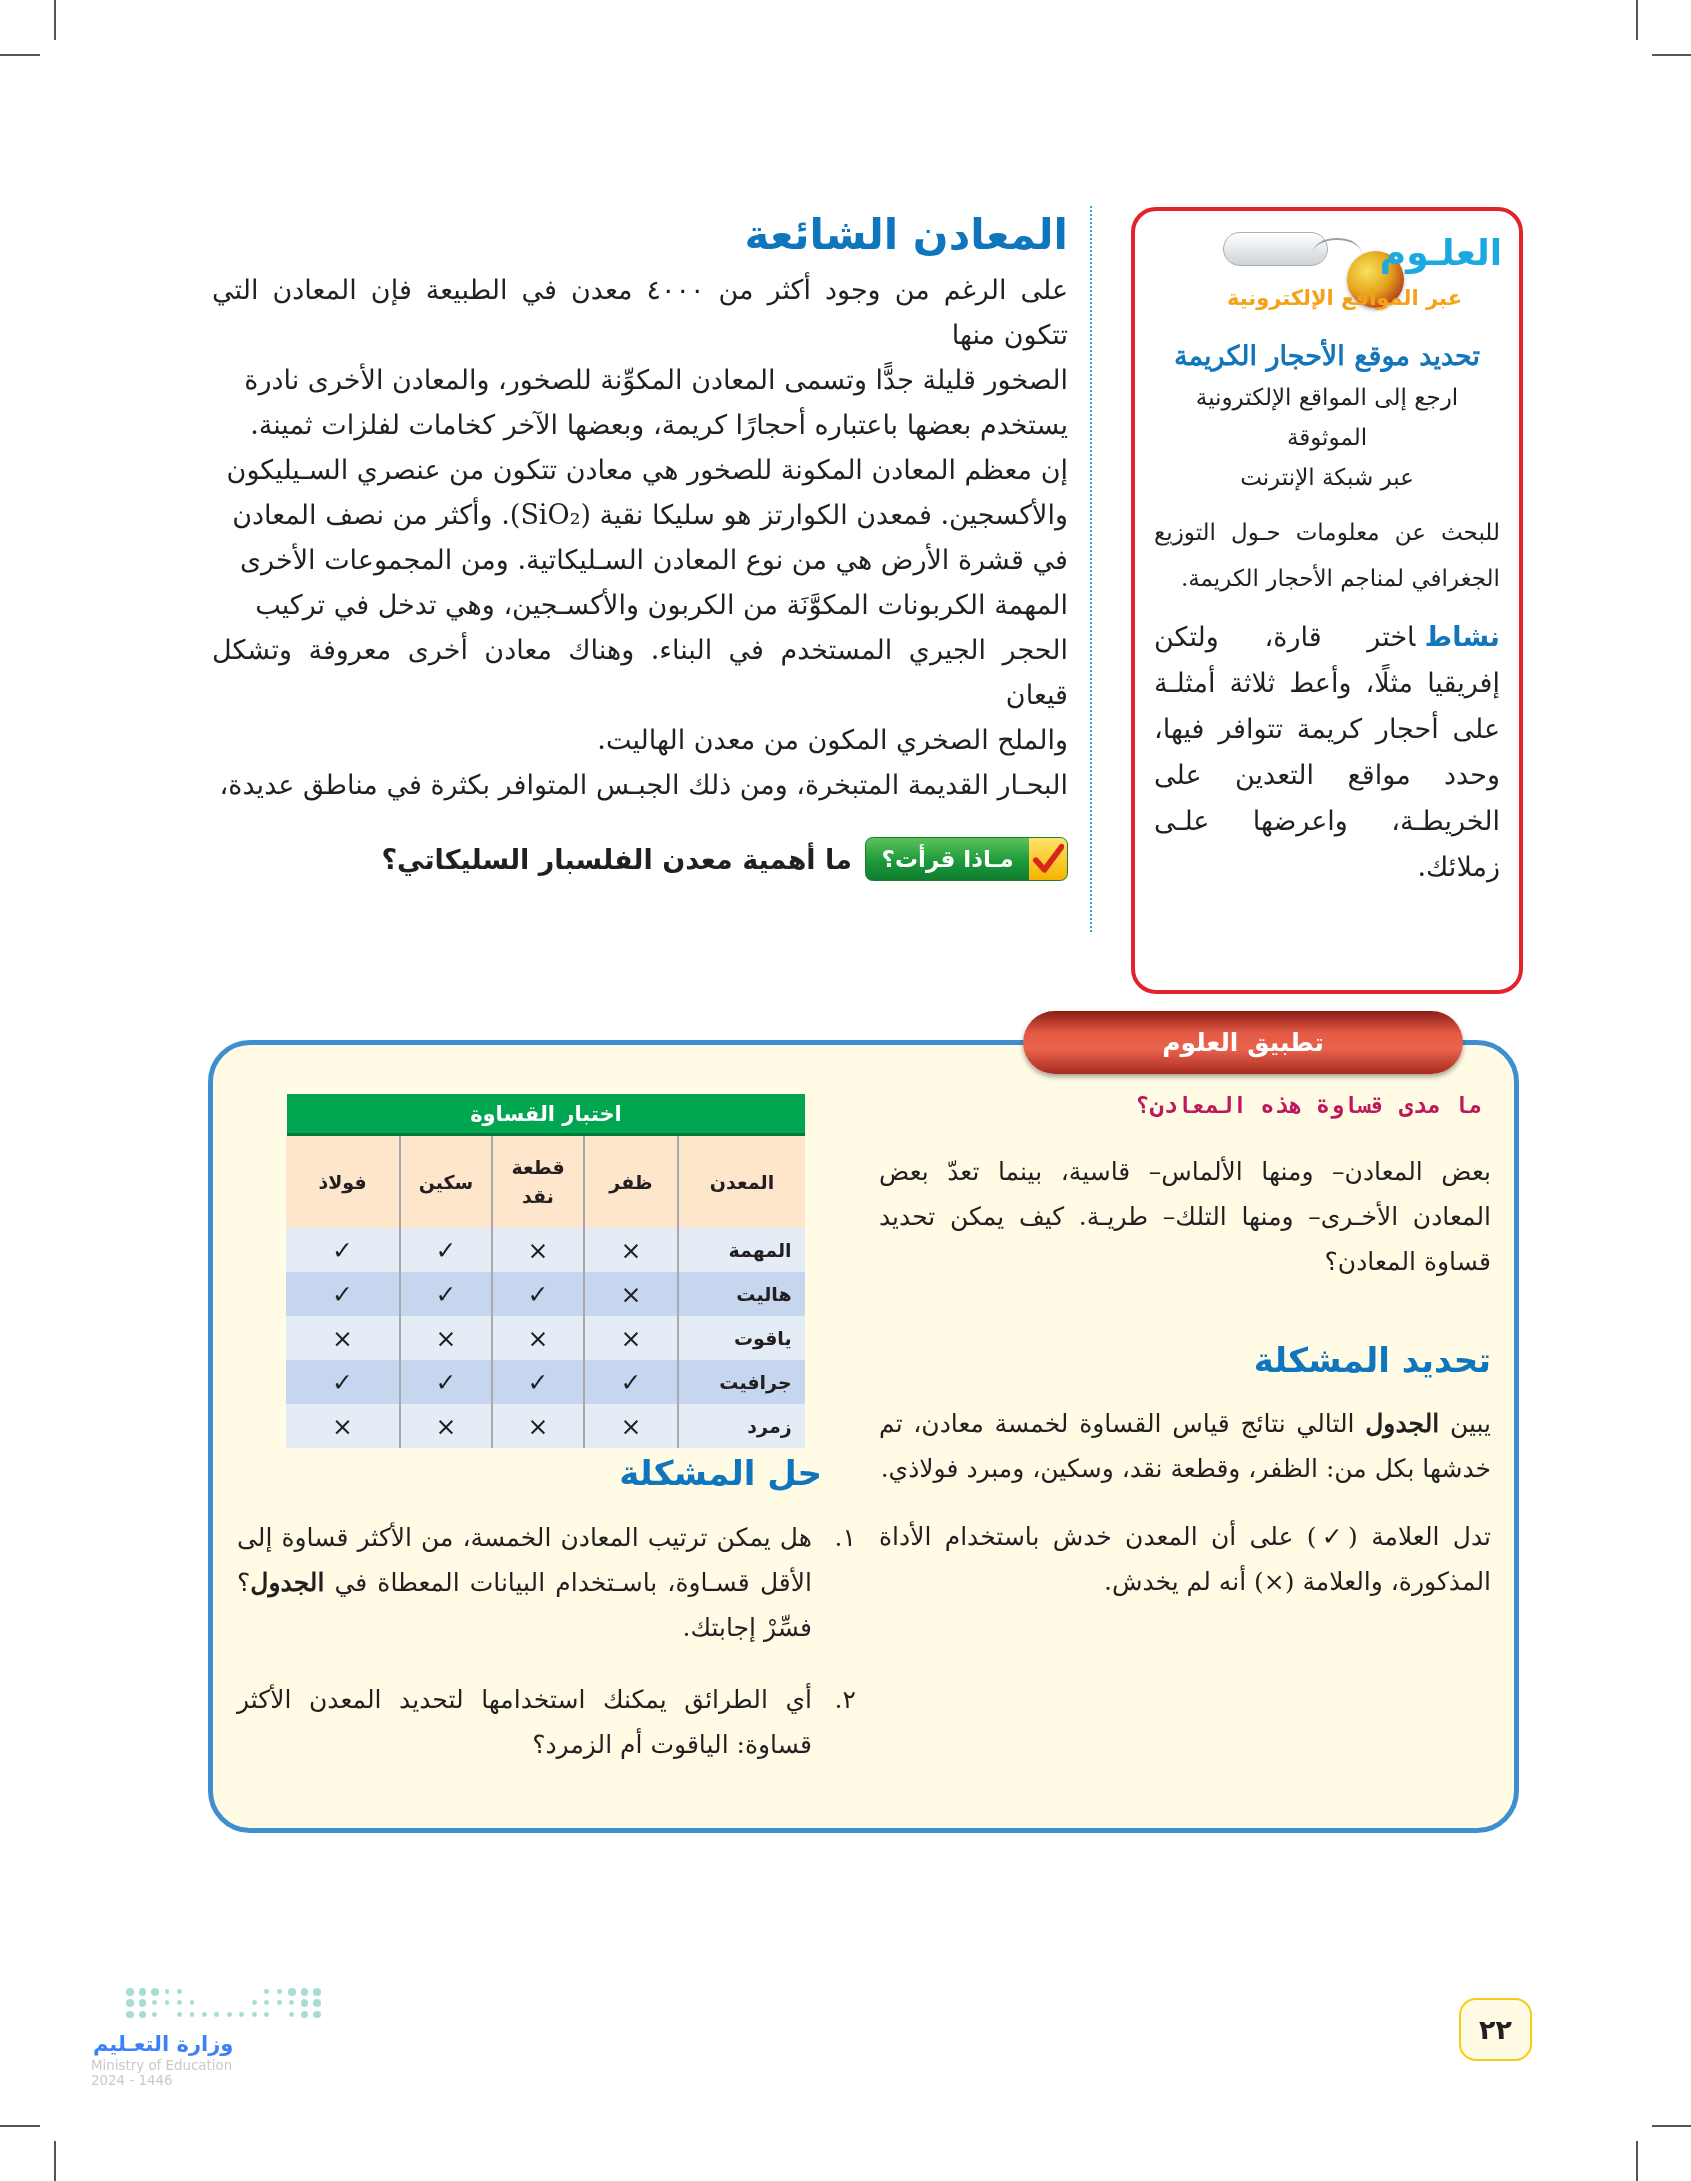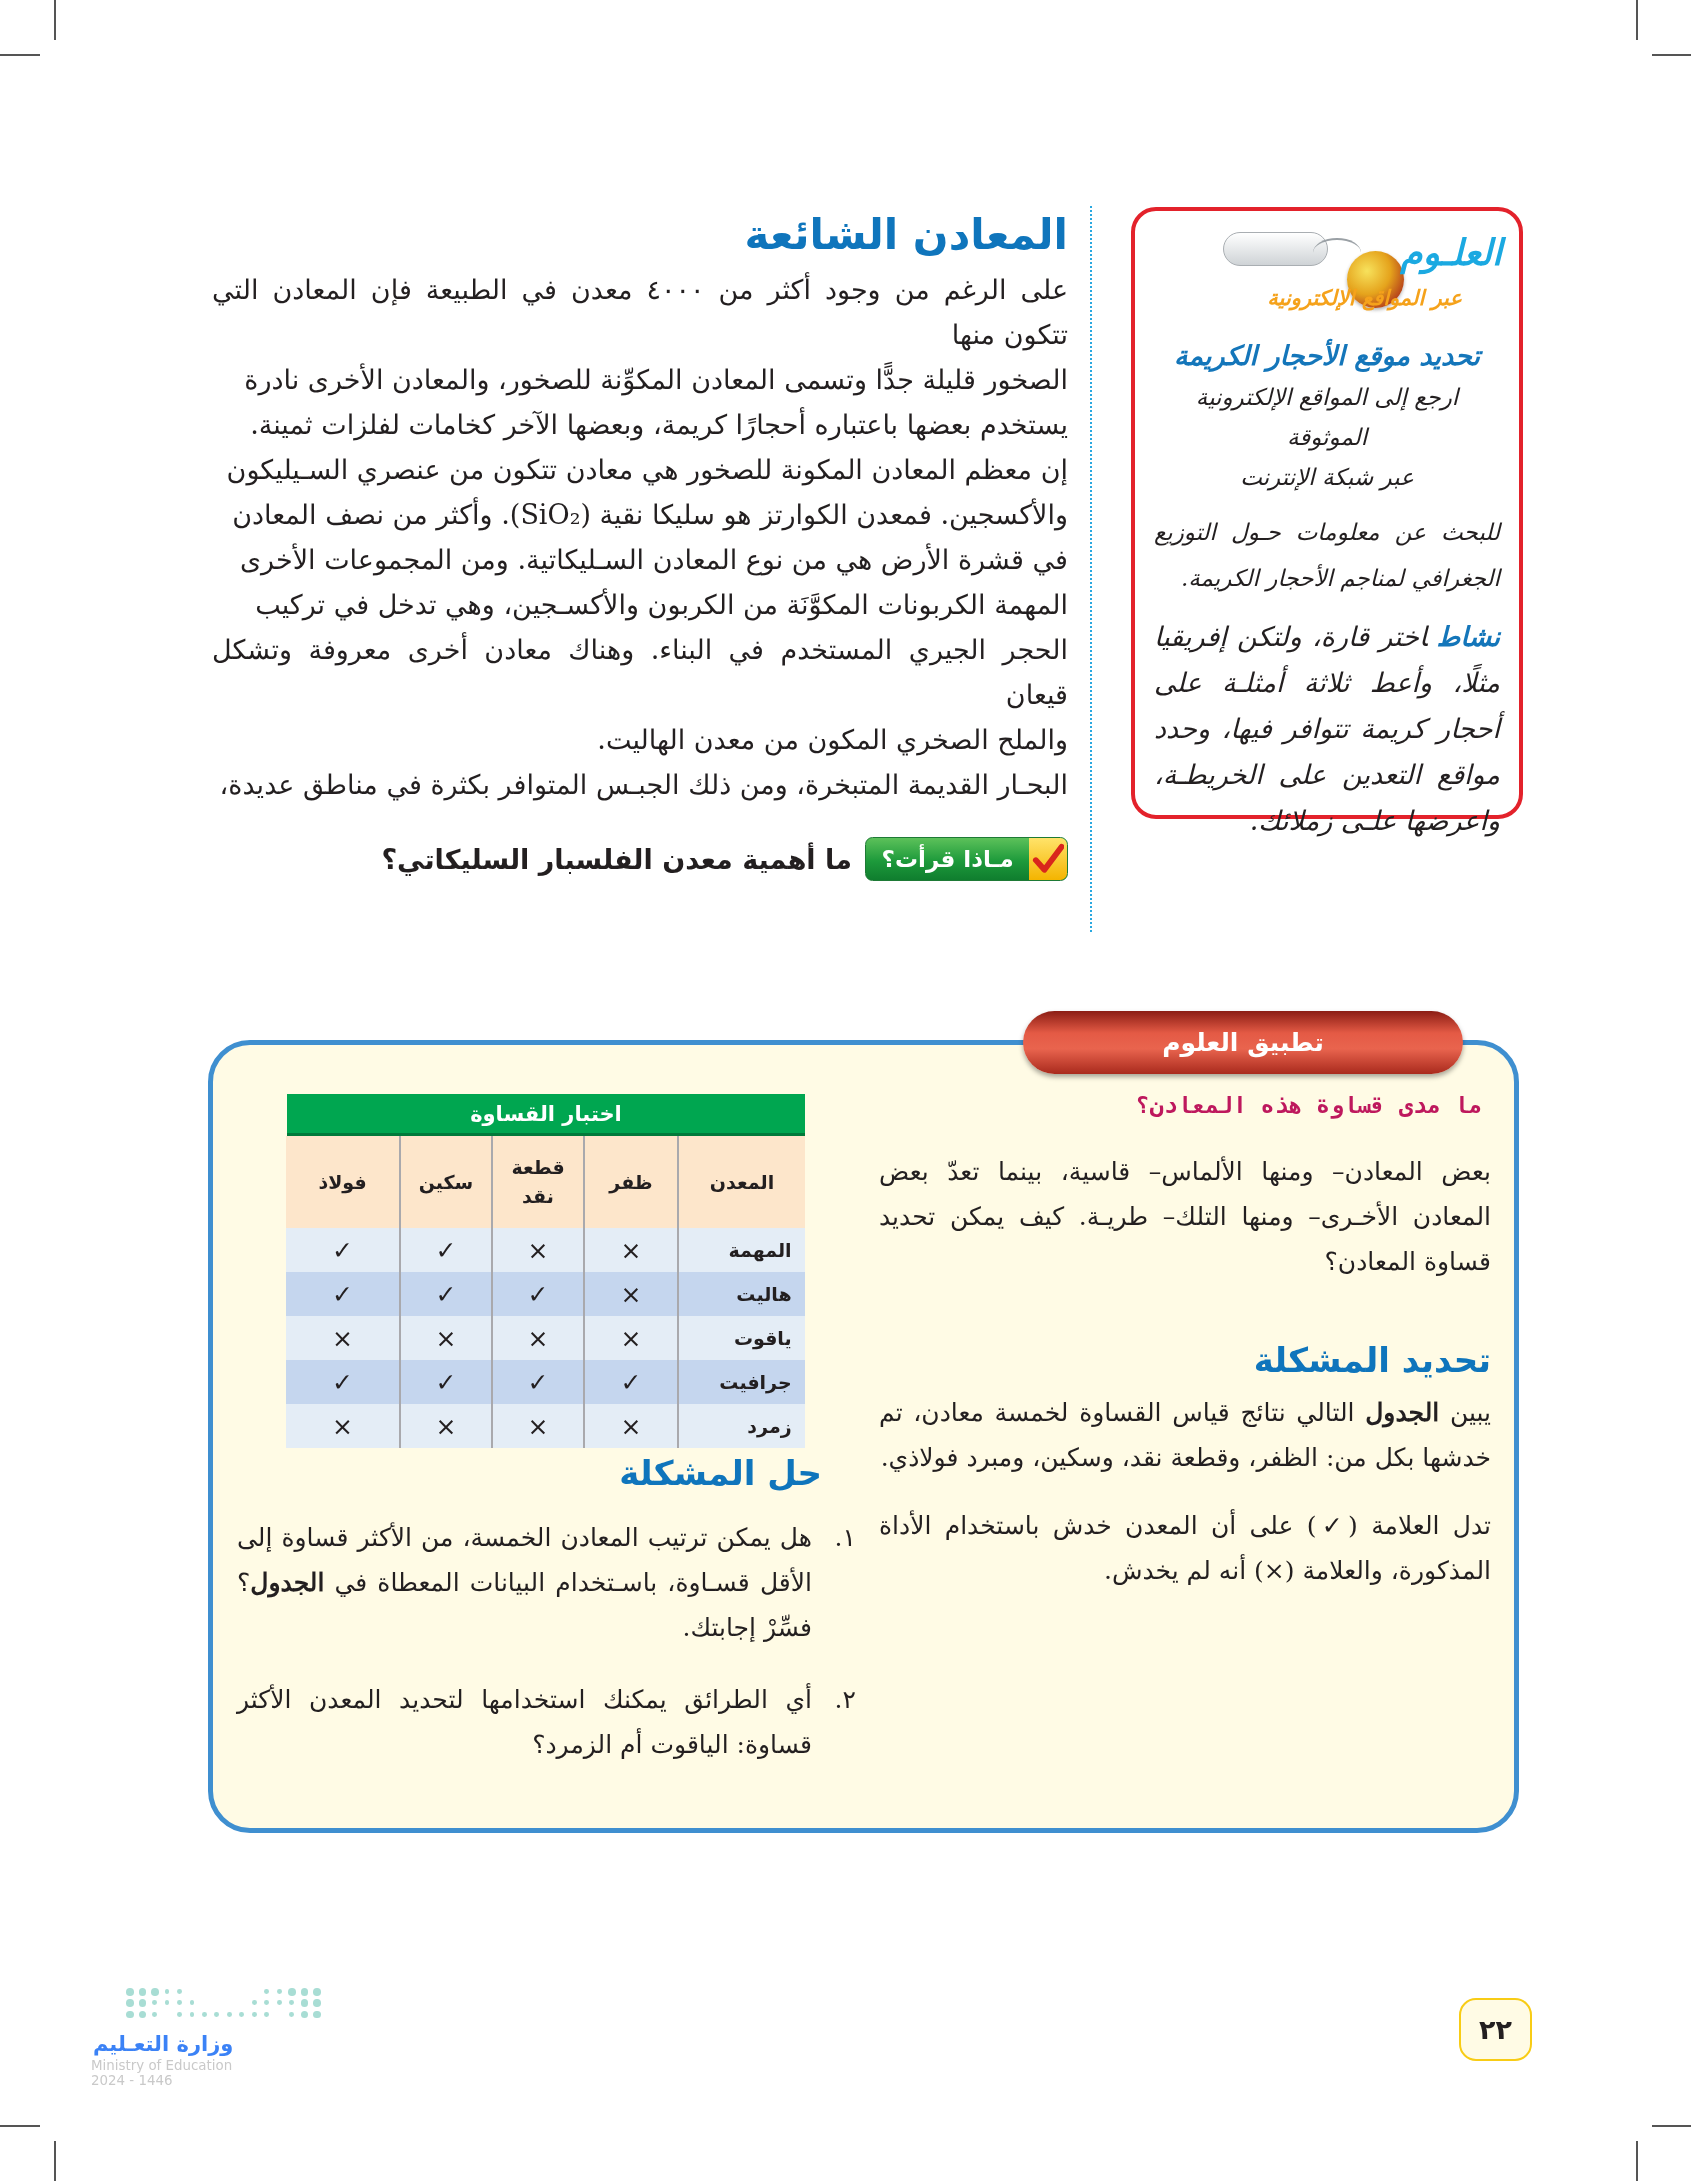--- a/index.html
+++ b/index.html
@@ -26,22 +26,22 @@
   .wdyr-check { width: 38px; height: 100%; background: linear-gradient(#ffe36a, #f4b400); display: flex; align-items: center; justify-content: center; }
   .wdyr-check svg { width: 32.5px; height: 32.5px; }
   .wdyr-label { font-family: "DejaVu Sans", sans-serif; font-weight: bold; color: #fff; font-size: 23px; padding: 0 15.3px; }
   .wdyr-q { font-family: "DejaVu Sans", sans-serif; font-weight: bold; font-size: 27px; }
 
   
   .divider { position: absolute; left: 1090px; top: 206px; width: 0; height: 726px; border-left: 2.9px dotted #29a8e0; }
 
   
   .sidebar {
-    position: absolute; left: 1131px; top: 207px; width: 392px; height: 612px;
-    border: 4.8px solid #e3222b; border-radius: 25px; background: #fff; direction: rtl; font-style: italic;
+    position: absolute; left: 1131px; top: 207px; width: 392px; height: 787px;
+    border: 4.8px solid #e3222b; border-radius: 25px; background: #fff; direction: rtl;
   }
   .sb-head { position: relative; height: 124px; }
   .sb-title { position: absolute; right: 17px; top: 21px; font-family: "DejaVu Sans", sans-serif; font-weight: bold; font-size: 36px; color: #1ba9e1; }
   .sb-sub { position: absolute; right: 57px; top: 75px; font-family: "DejaVu Sans", sans-serif; font-weight: bold; font-size: 21px; color: #f5a21b; }
   .sb-globe {
     position: absolute; right: 115px; top: 40px; width: 57px; height: 57px; border-radius: 50%;
     background: radial-gradient(circle at 35% 35%, #f7e25c, #e5a31c 45%, #b9481a 75%, #7a2b0c);
     box-shadow: 0 1.9px 3.8px rgba(0,0,0,.3);
   }
   .sb-mouse {
@@ -173,21 +173,21 @@
 
 <div class="app"></div>
 <div class="app-tab">تطبيق العلوم</div>
 <div class="app-q">ما مدى قساوة هذه المعادن؟</div>
 
 <div class="app-right" style="top:1149px;">
   <div class="app-p">بعض المعادن– ومنها الألماس– قاسية، بينما تعدّ بعض المعادن الأخـرى– ومنها التلك– طريـة. كيف يمكن تحديد قساوة المعادن؟</div>
 </div>
 <div class="app-right" style="top:1336px;">
   <div class="app-h">تحديد المشكلة</div>
-  <div class="app-p" style="margin-top:6px;"><span>يبين </span><b>الجدول</b><span> التالي نتائج قياس القساوة لخمسة معادن، تم خدشها بكل من: الظفر، وقطعة نقد، وسكين، ومبرد فولاذي.</span></div>
+  <div class="app-p" style="margin-top:17px;"><span>يبين </span><b>الجدول</b><span> التالي نتائج قياس القساوة لخمسة معادن، تم خدشها بكل من: الظفر، وقطعة نقد، وسكين، ومبرد فولاذي.</span></div>
   <div class="app-p" style="margin-top:23px;">تدل العلامة (✓) على أن المعدن خدش باستخدام الأداة المذكورة، والعلامة (×) أنه لم يخدش.</div>
 </div>
 
 <div class="tbl">
   <div class="tbl-title">اختبار القساوة</div>
   <div class="tbl-grid">
     <div class="cell hdr">المعدن</div>
     <div class="cell hdr">ظفر</div>
     <div class="cell hdr">قطعة نقد</div>
     <div class="cell hdr">سكين</div>

